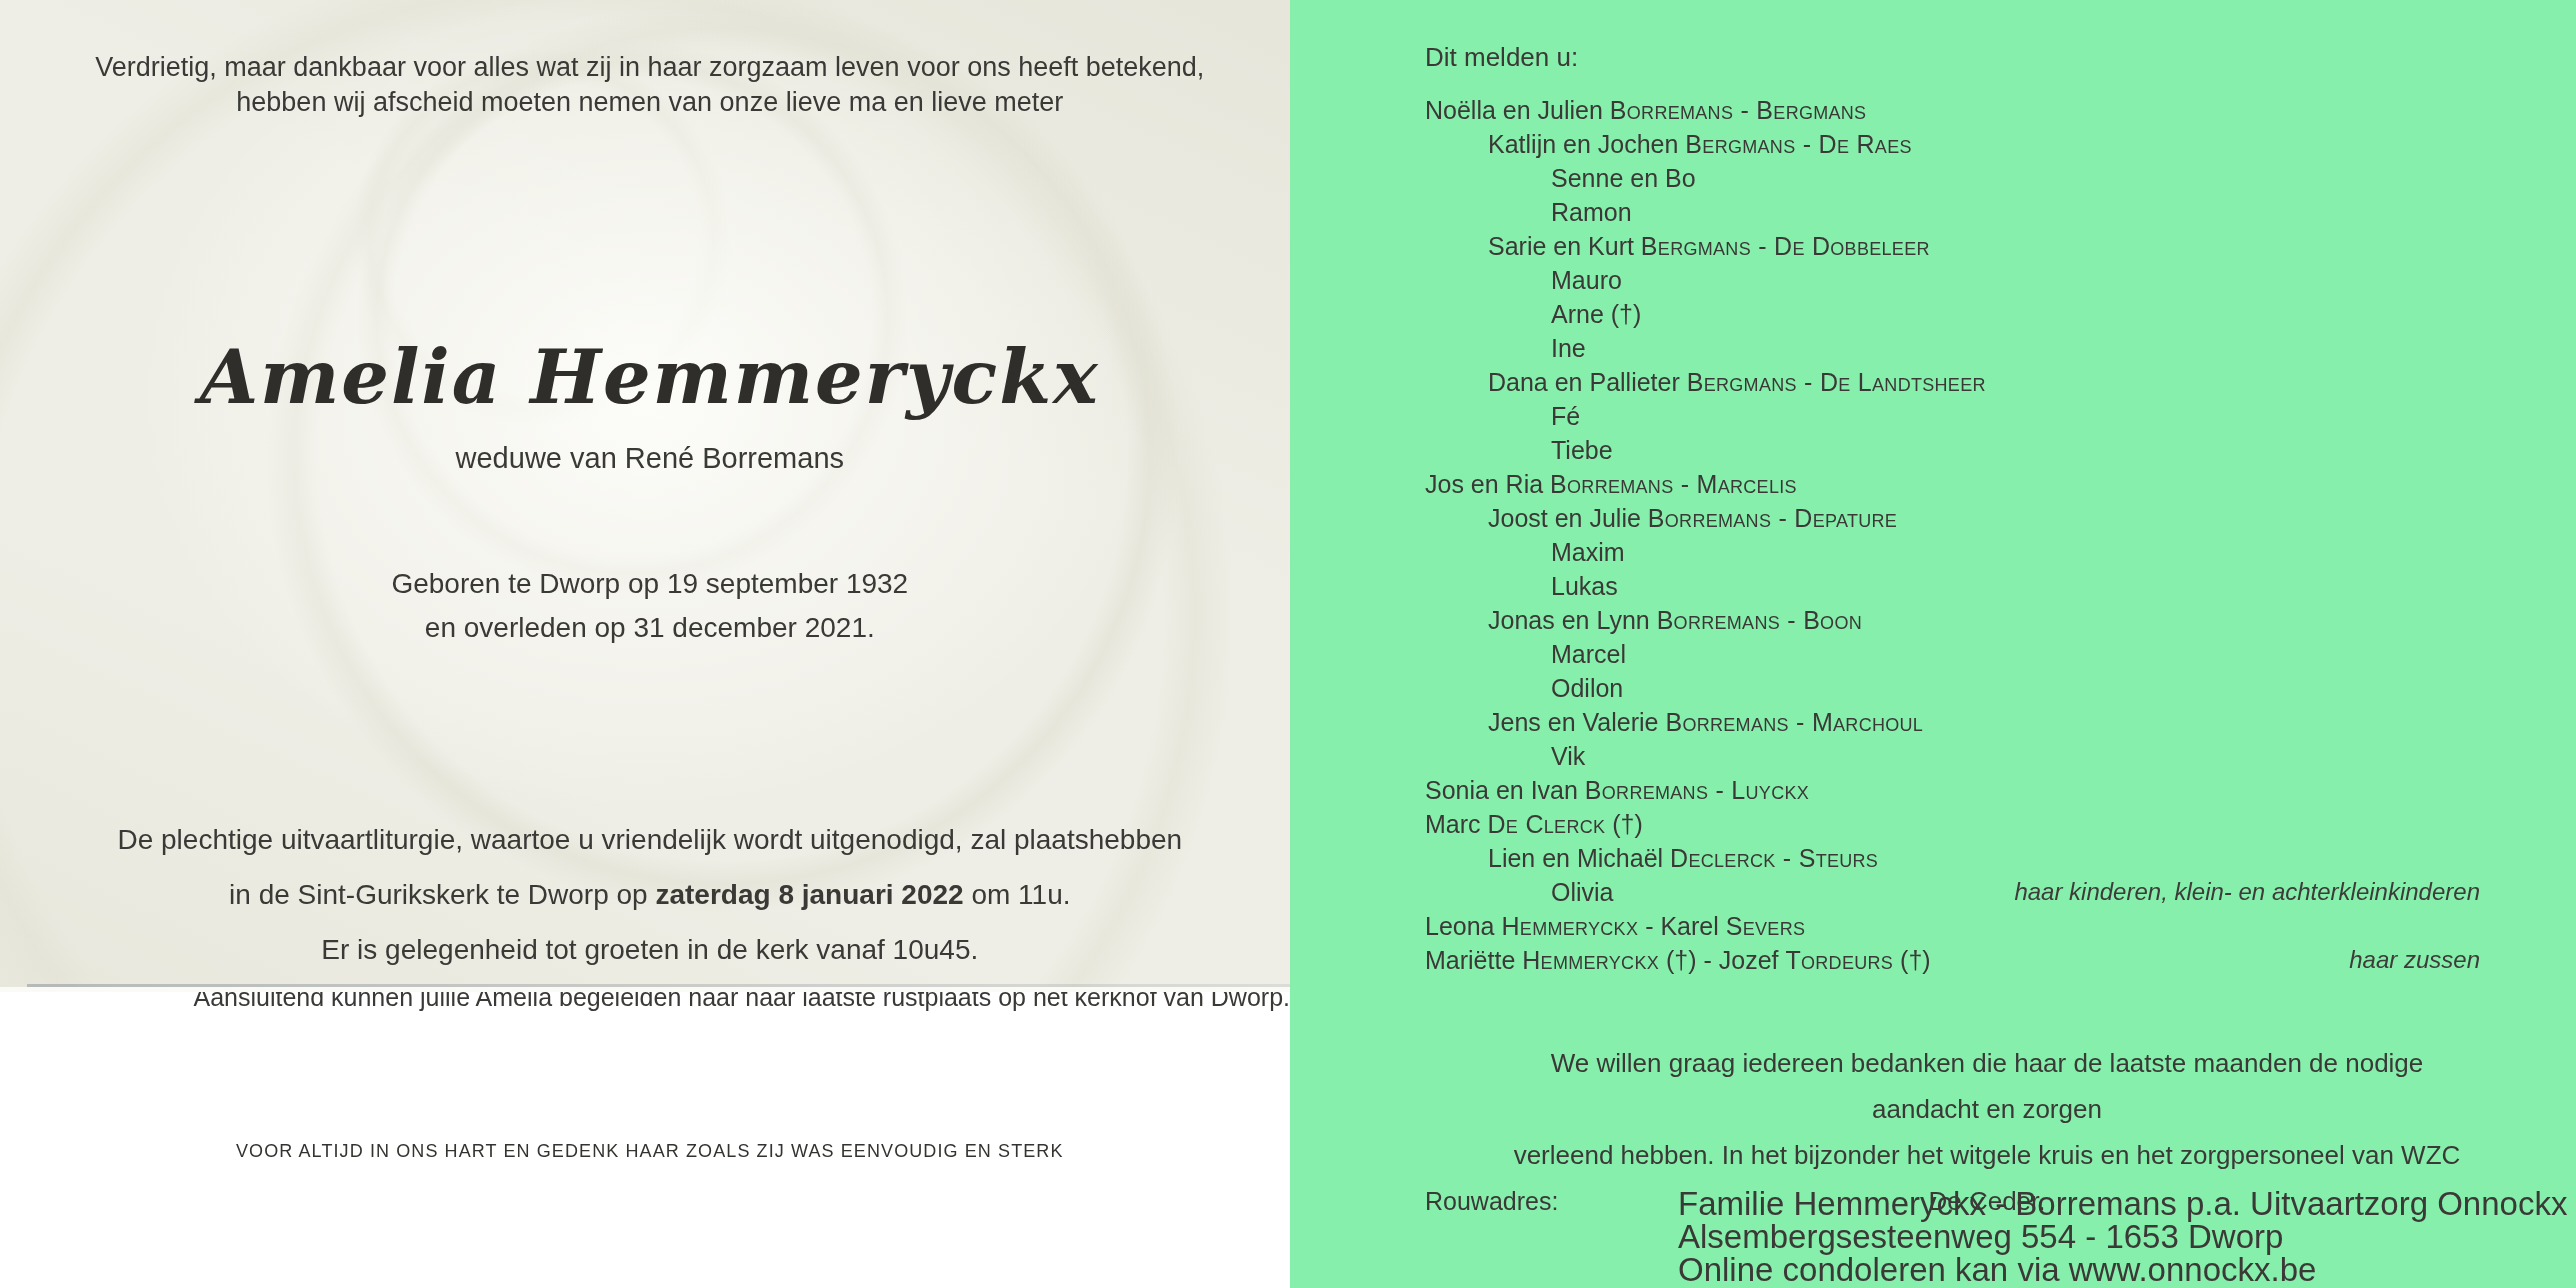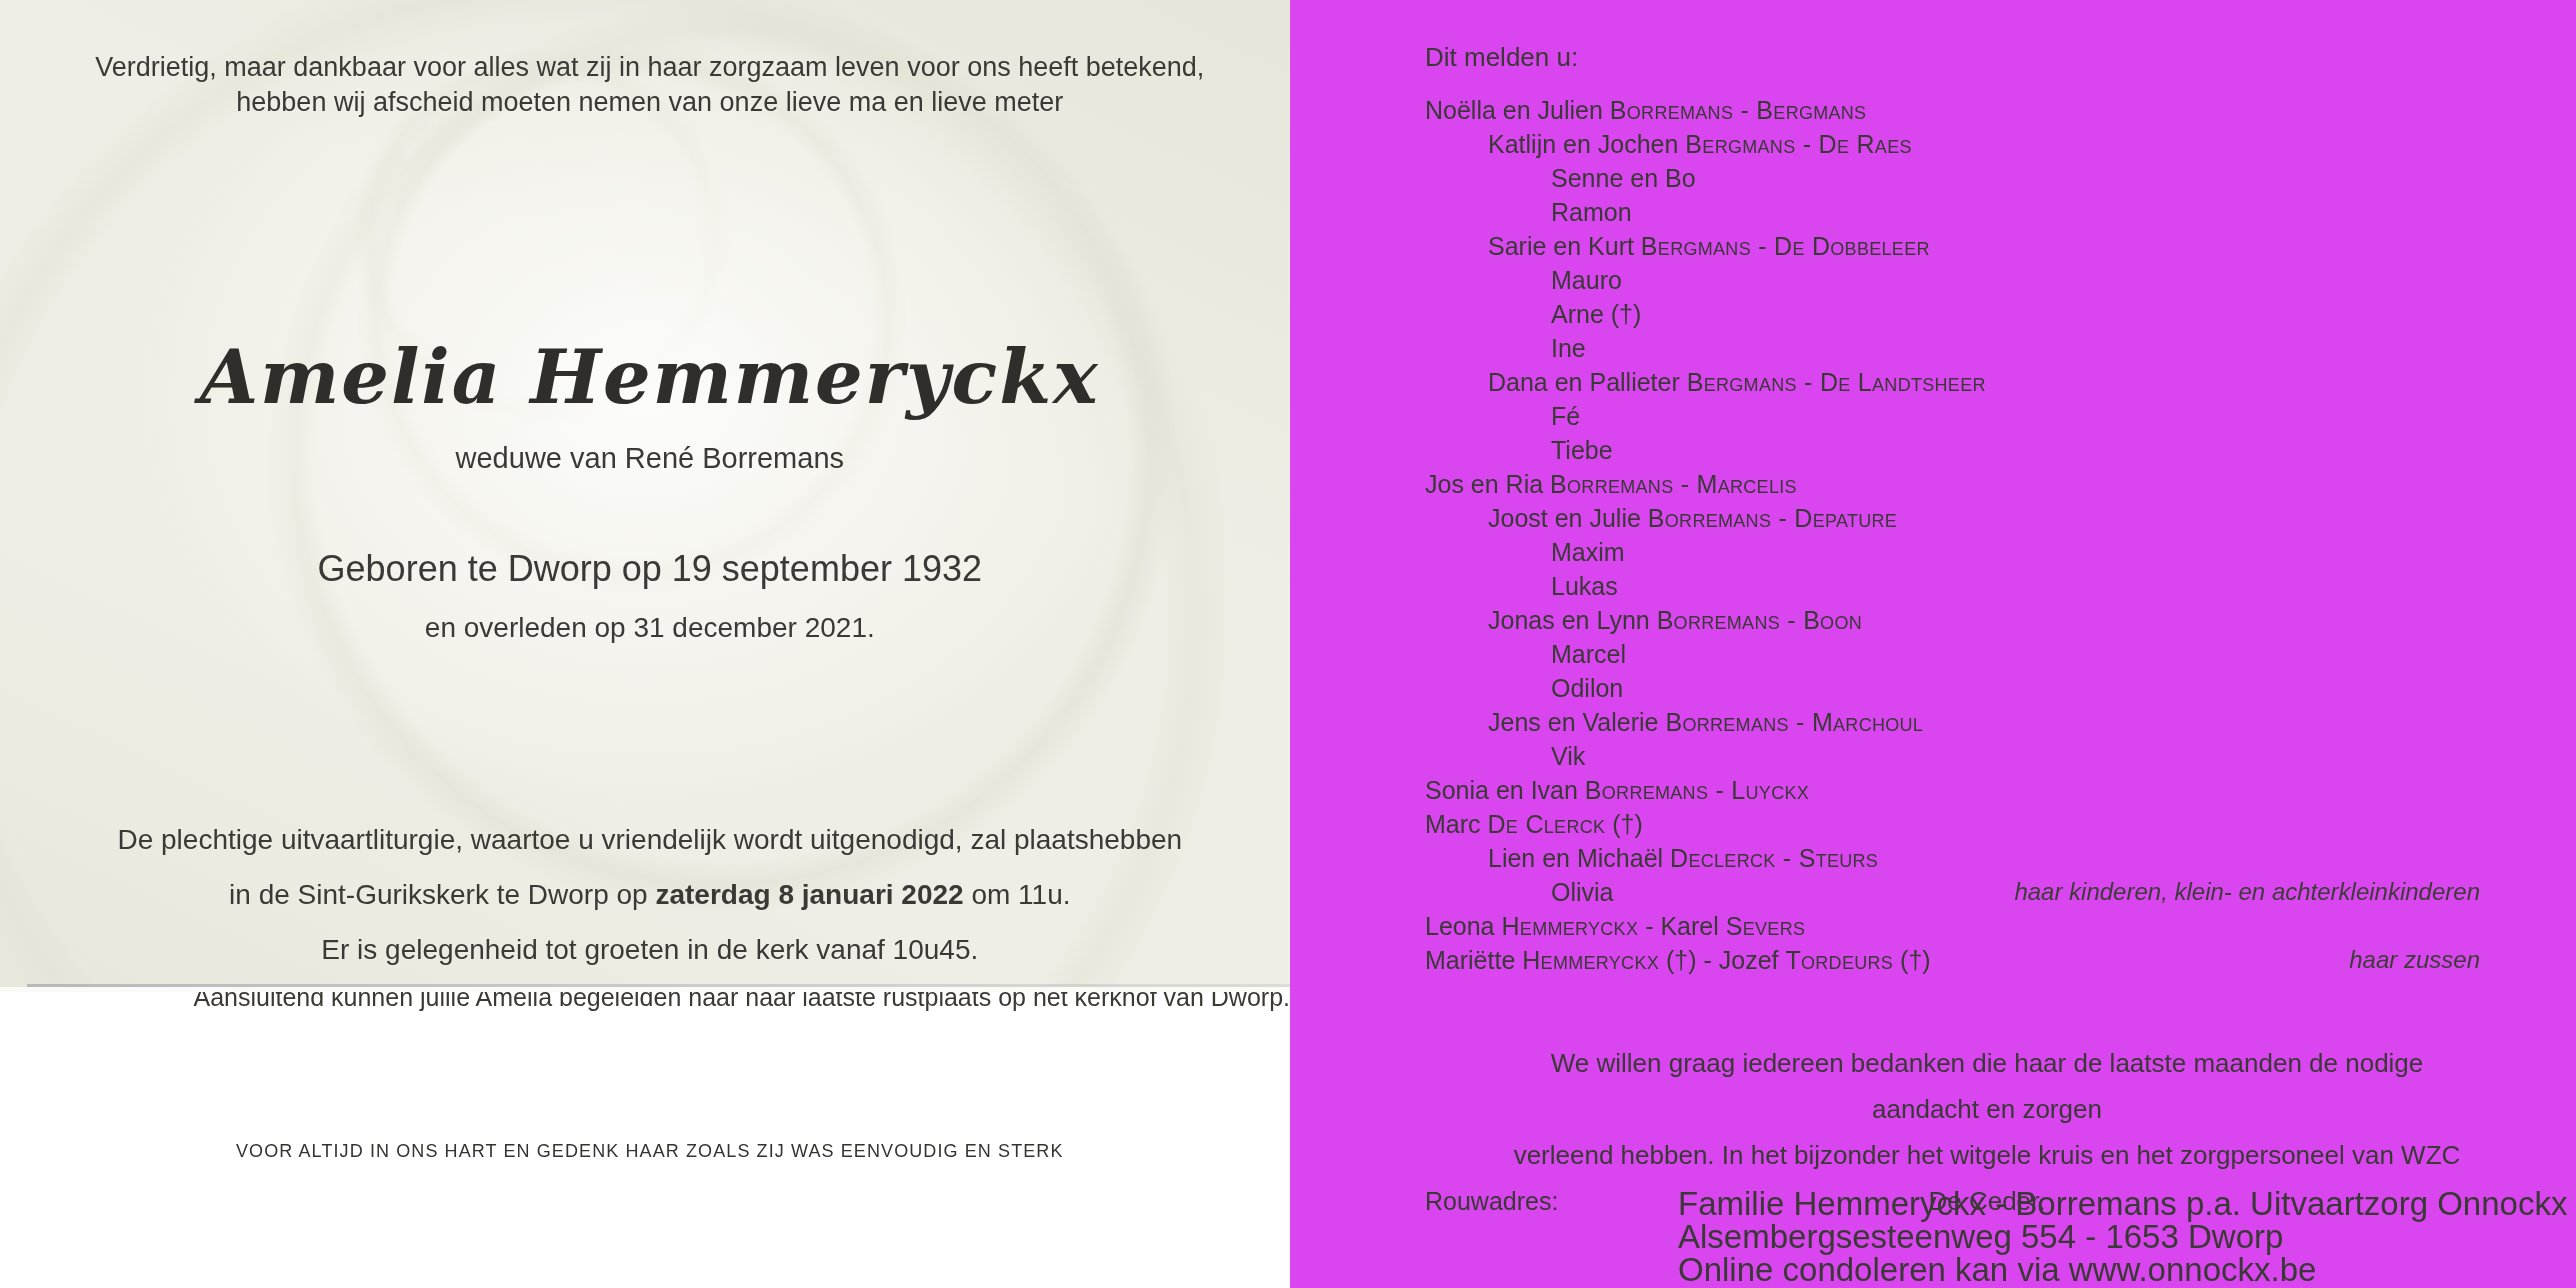--- a/index.html
+++ b/index.html
@@ -34,32 +34,32 @@
   .left-panel .bottom-edge-light {
     position: absolute; left: 0; right: 0; bottom: 0; height: 4.8px;
     background: #fafaf6;
   }
 
   .lp-block { position: absolute; left: 9.6px; right: 0; text-align: center; }
   .intro        { top: 50px;  font-size: 27px; line-height: 35px; }
   .deceased     { top: 333px; font-family: "DejaVu Serif", serif; font-style: italic;
                   font-weight: 600; font-size: 75px; letter-spacing: 1.9px; color: #2f2e2b; }
   .spouse       { top: 442px; font-size: 29px; }
-  .born         { top: 548px; font-size: 36px; }
+  .born         { top: 568px; font-size: 28px; }
   .died         { top: 612px; font-size: 28px; }
   .service      { top: 812px; font-size: 28px; line-height: 55px; }
   .service b    { font-weight: bold; }
   .procession   { top: 983px; font-size: 25px; text-align: right; }
   .motto        { top: 1141px; font-size: 18px; letter-spacing: 1.1px; color: #343330; }
 
   
   .right-panel {
     position: absolute; left: 1290px; top: 0;
     width: 1286px; height: 1288px;
-    background: #d946ef;
+    background: #86efac;
   }
   .announcement-label { position: absolute; left: 135px; top: 42px; font-size: 26px; }
 
   .family-list { position: absolute; left: 135px; right: 96px; top: 93px; font-size: 25px; }
   .fam-row { position: relative; height: 34px; line-height: 34px; white-space: nowrap; }
   .fam-row.indent-1 { padding-left: 63px; }
   .fam-row.indent-2 { padding-left: 126px; }
   .smallcaps { font-variant: small-caps; letter-spacing: 0.3px; }
   .fam-annotation {
     position: absolute; right: 0; top: 0;

